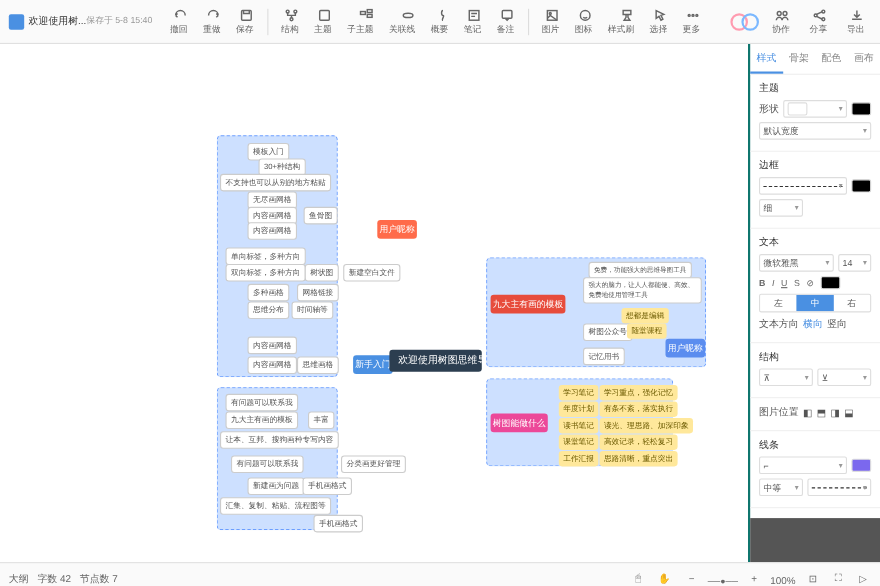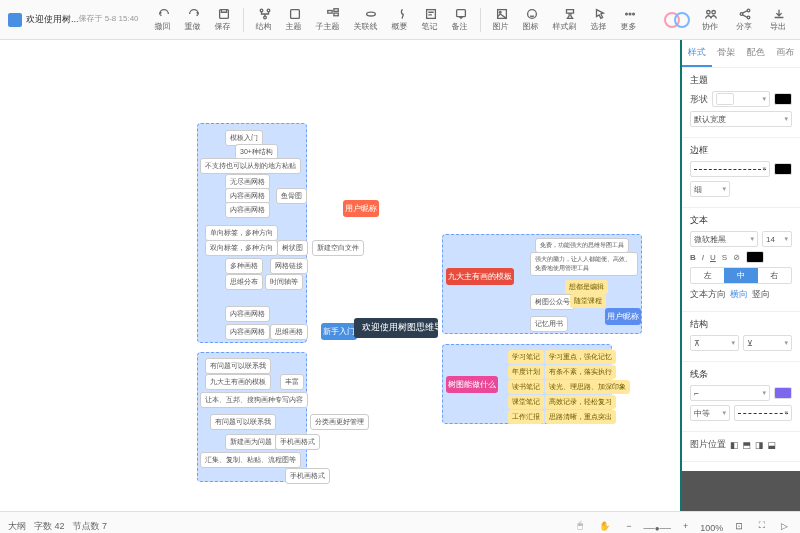--- a/index.html
+++ b/index.html
@@ -335,40 +335,40 @@
           </div>
    </div>
    <div class="psec">
     <div class="psec-h">结构</div>
     <div class="prow">
             <div class="pctl">⊼</div>
             <div class="pctl">⊻</div>
           </div>
    </div>
    <div class="psec">
-    <div class="psec-h">线条</div>
-    <div class="prow">
-            <div class="pctl">⌐</div>
-            <div class="sw p"></div>
-          </div>
-    <div class="prow">
-            <div class="pctl" style="flex:0 0 40px">中等</div>
-            <div class="pctl">
-              <div class="dash"></div>
-            </div>
-          </div>
-   </div>
-   <div class="psec">
     <div class="prow">
             <span>图片位置</span>
      <span>◧</span>
      <span>⬒</span>
      <span>◨</span>
      <span>⬓</span>
     </div>
+   </div>
+   <div class="psec">
+    <div class="psec-h">线条</div>
+    <div class="prow">
+            <div class="pctl">⌐</div>
+            <div class="sw p"></div>
+          </div>
+    <div class="prow">
+            <div class="pctl" style="flex:0 0 40px">中等</div>
+            <div class="pctl">
+              <div class="dash"></div>
+            </div>
+          </div>
    </div>
    <div class="pfoot"></div>
   </div>
  </div>
 
  <div class="statusbar">
   <span>大纲</span>
   <span>字数 42</span>
   <span>节点数 7</span>
   <div class="sb-spacer"></div>

